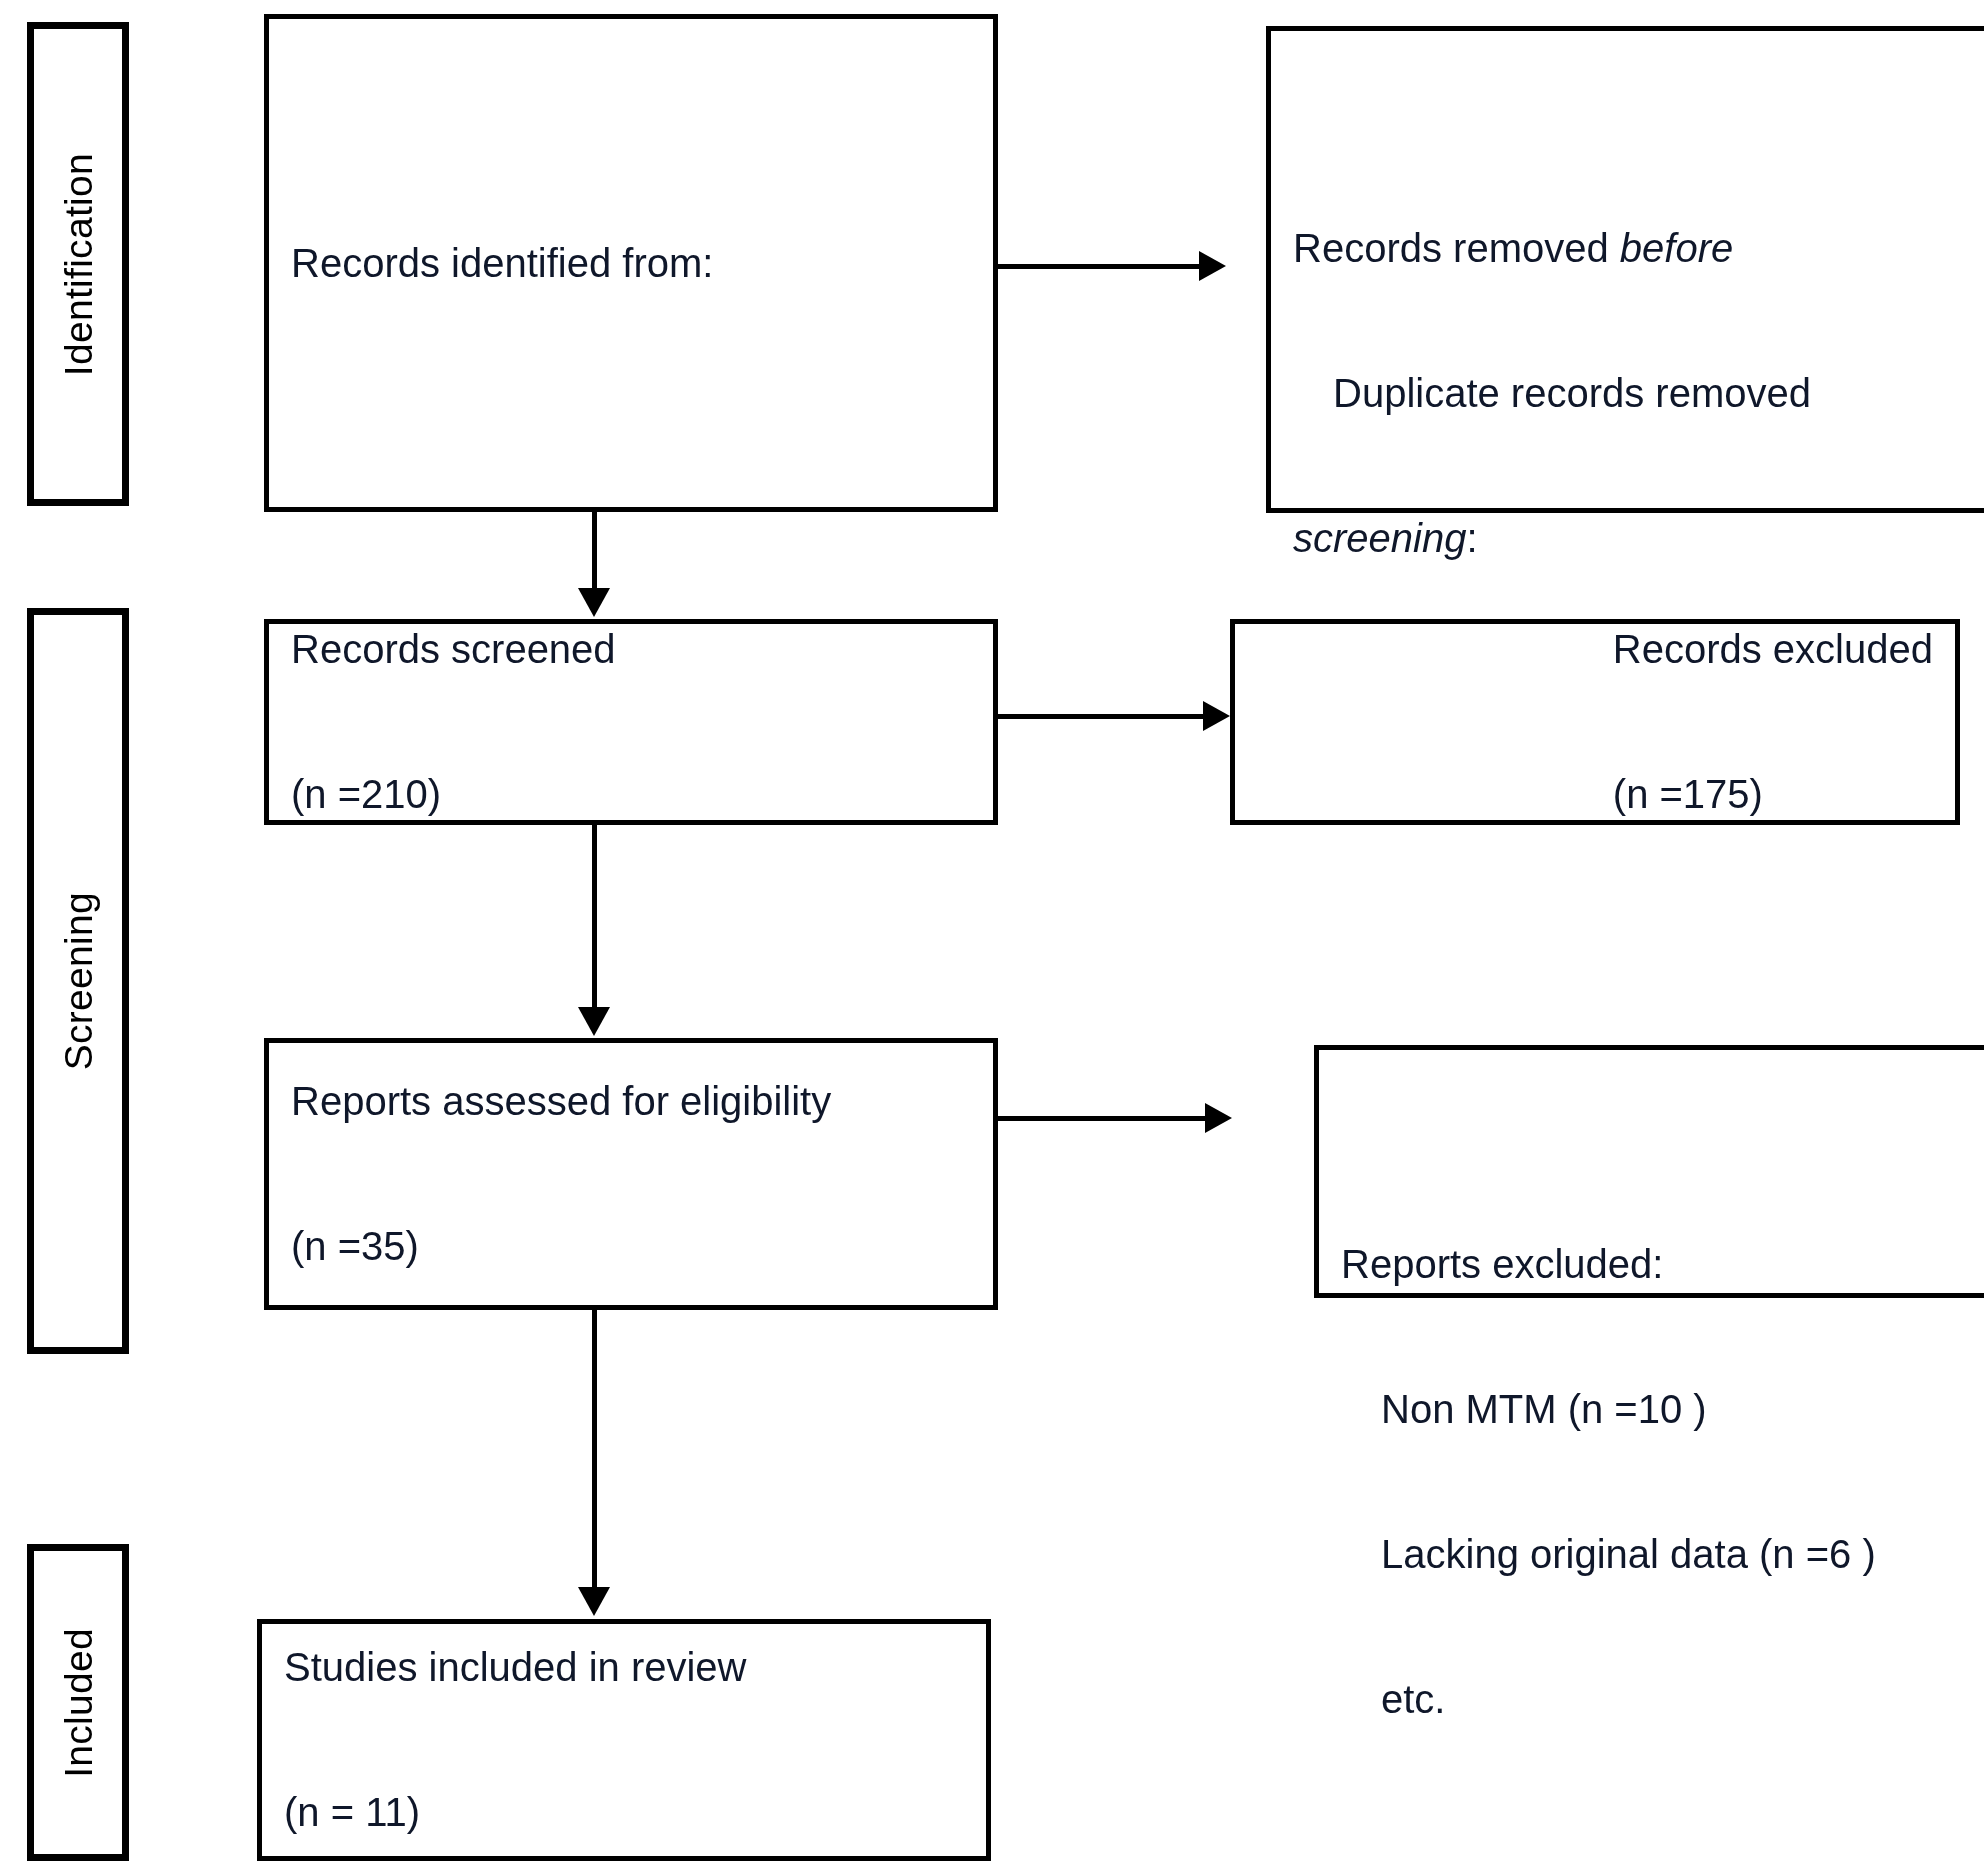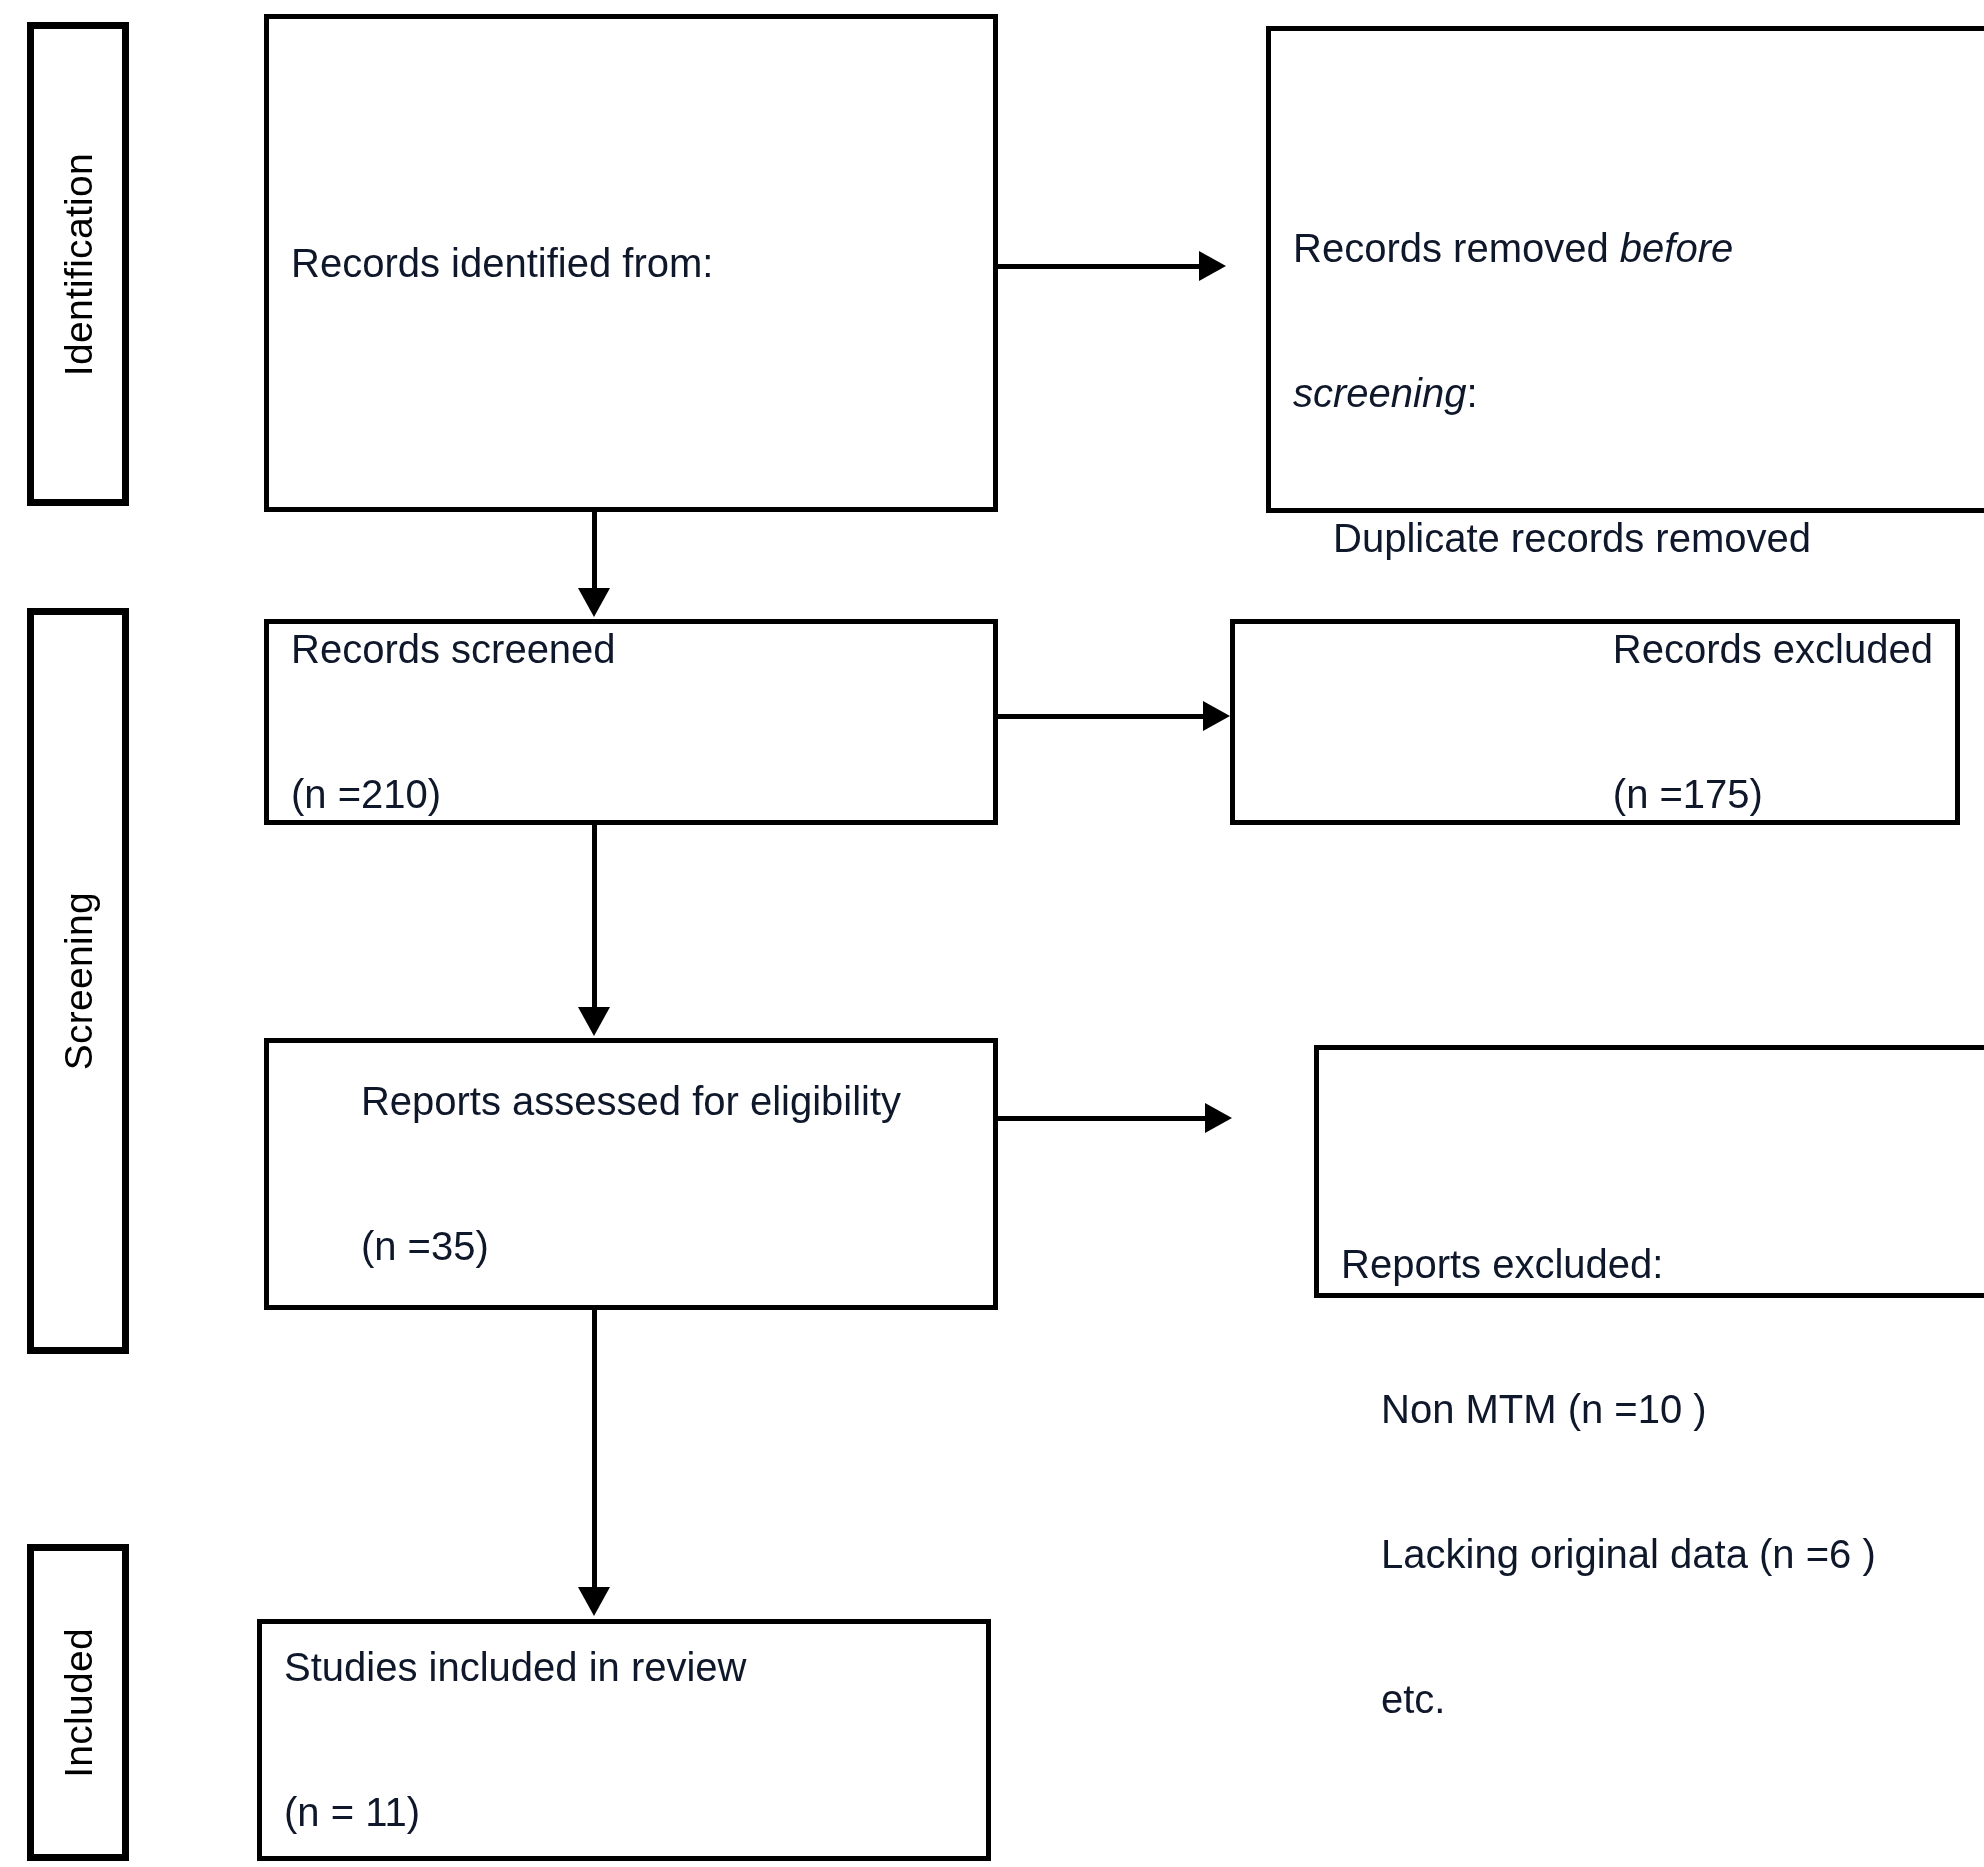--- a/index.html
+++ b/index.html
@@ -107,22 +107,22 @@
 
   <div class="flow-box" style="left:264px; top:14px; width:734px; height:498px;">
     <div class="box-text">
       <div>Records identified from:</div>
     </div>
   </div>
 
   <div class="flow-box align-upper" style="left:1226px; top:26px; width:734px; height:487px; padding-top:96px;">
     <div class="box-text">
       <div><span>Records removed </span><span class="ital">before</span></div>
+      <div><span class="ind"></span><span>Duplicate records removed</span></div>
       <div><span class="ital">screening</span><span>:</span></div>
-      <div><span class="ind"></span><span>Duplicate records removed</span></div>
       <div>(n = 70)</div>
     </div>
   </div>
 
   <div class="h-line" style="left:998px; top:264px; width:204px;"></div>
   <div class="arrow-right" style="left:1199px; top:251px;"></div>
 
   <div class="v-line" style="left:592px; top:512px; height:80px;"></div>
   <div class="arrow-down" style="left:578px; top:588px;"></div>
 
@@ -139,21 +139,21 @@
       <div>(n =175)</div>
     </div>
   </div>
 
   <div class="h-line" style="left:998px; top:714px; width:208px;"></div>
   <div class="arrow-right" style="left:1203px; top:701px;"></div>
 
   <div class="v-line" style="left:592px; top:825px; height:186px;"></div>
   <div class="arrow-down" style="left:578px; top:1007px;"></div>
 
-  <div class="flow-box" style="left:264px; top:1038px; width:734px; height:272px;align-items:center;">
+  <div class="flow-box" style="left:264px; top:1038px; width:734px; height:272px;">
     <div class="box-text">
       <div>Reports assessed for eligibility</div>
       <div>(n =35)</div>
     </div>
   </div>
 
   <div class="flow-box align-upper" style="left:1274px; top:1045px; width:728px; height:253px; padding-top:93px;">
     <div class="box-text">
       <div>Reports excluded:</div>
       <div><span class="ind"></span><span>Non MTM (n =10 )</span></div>

